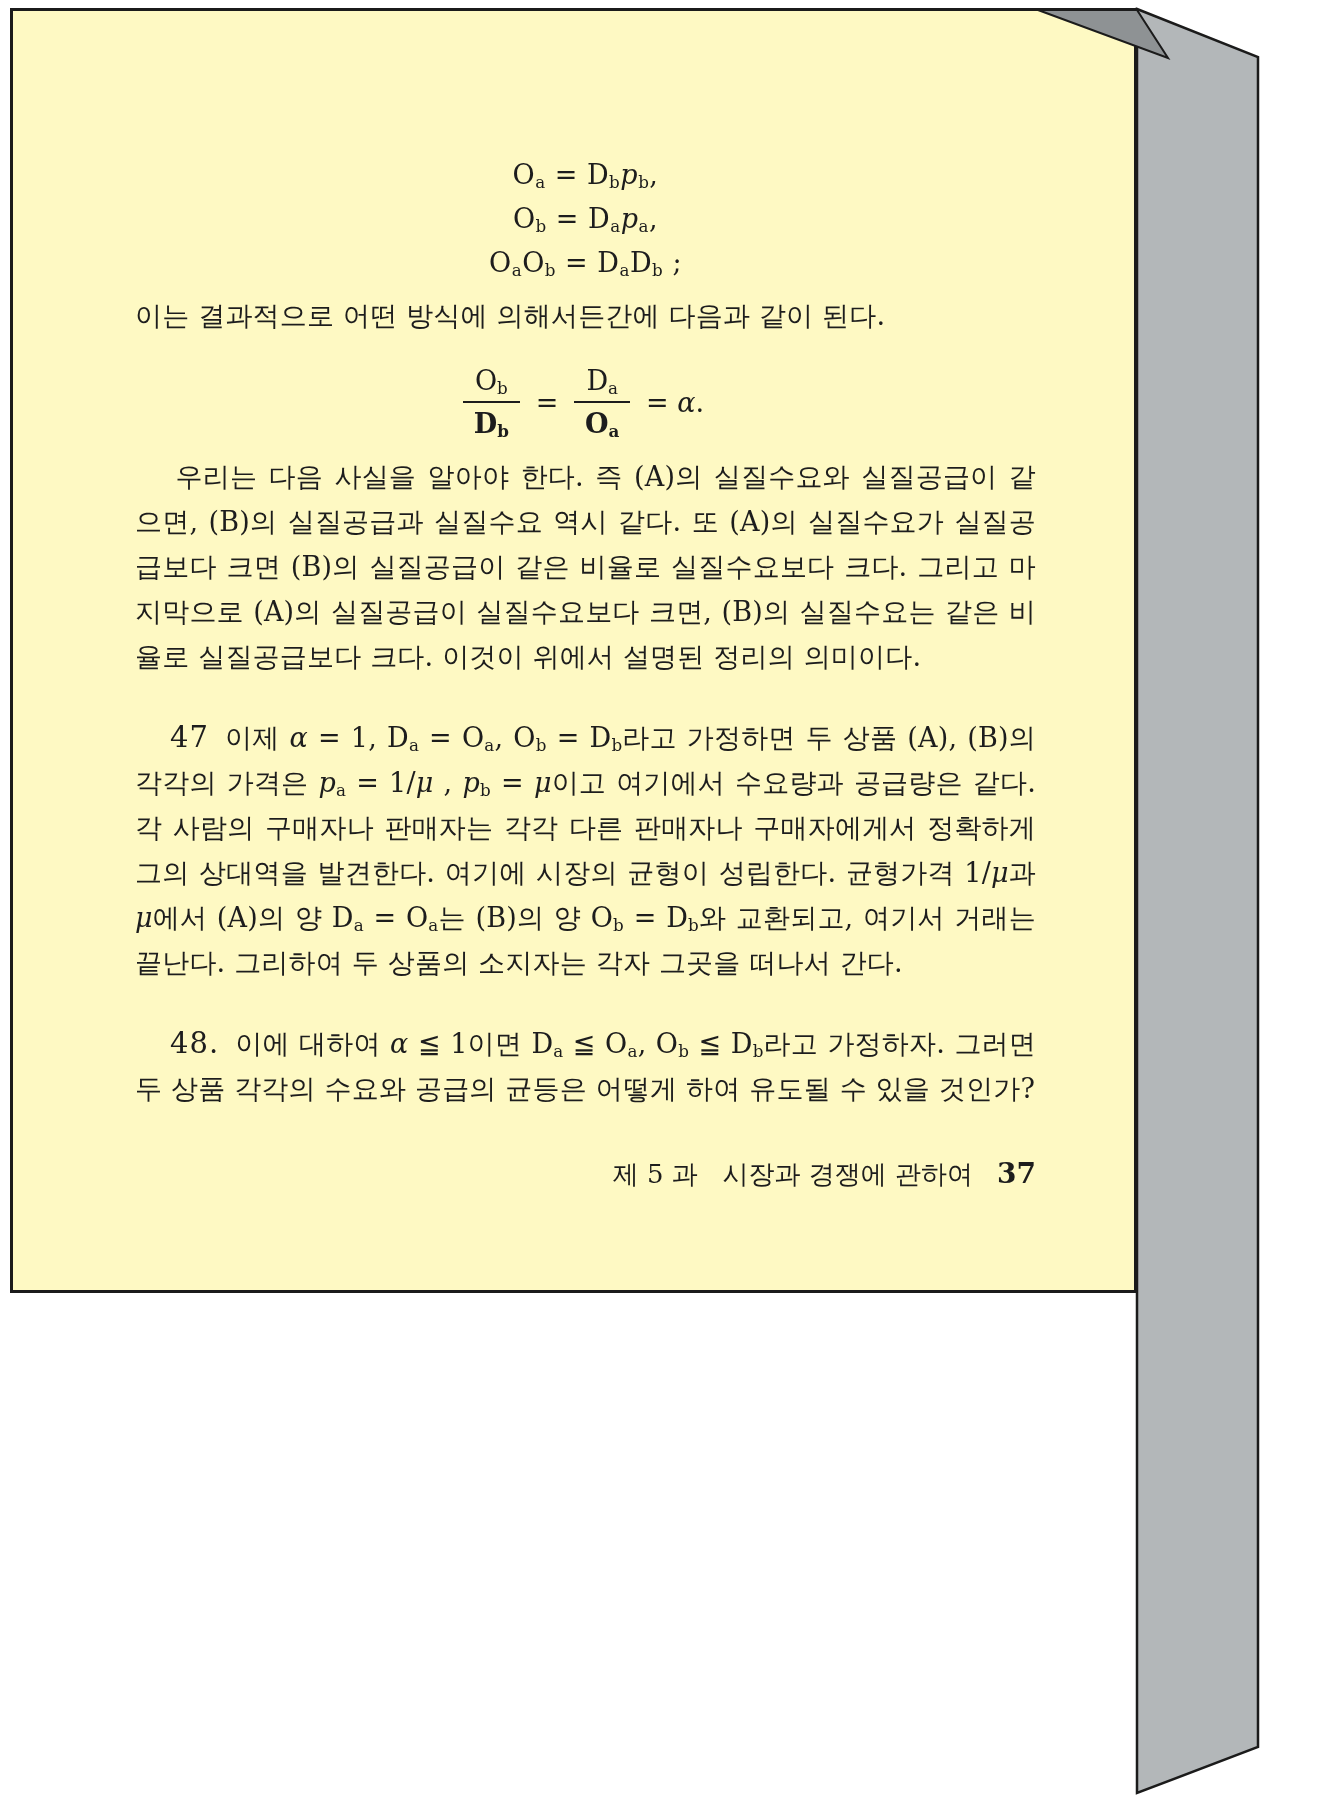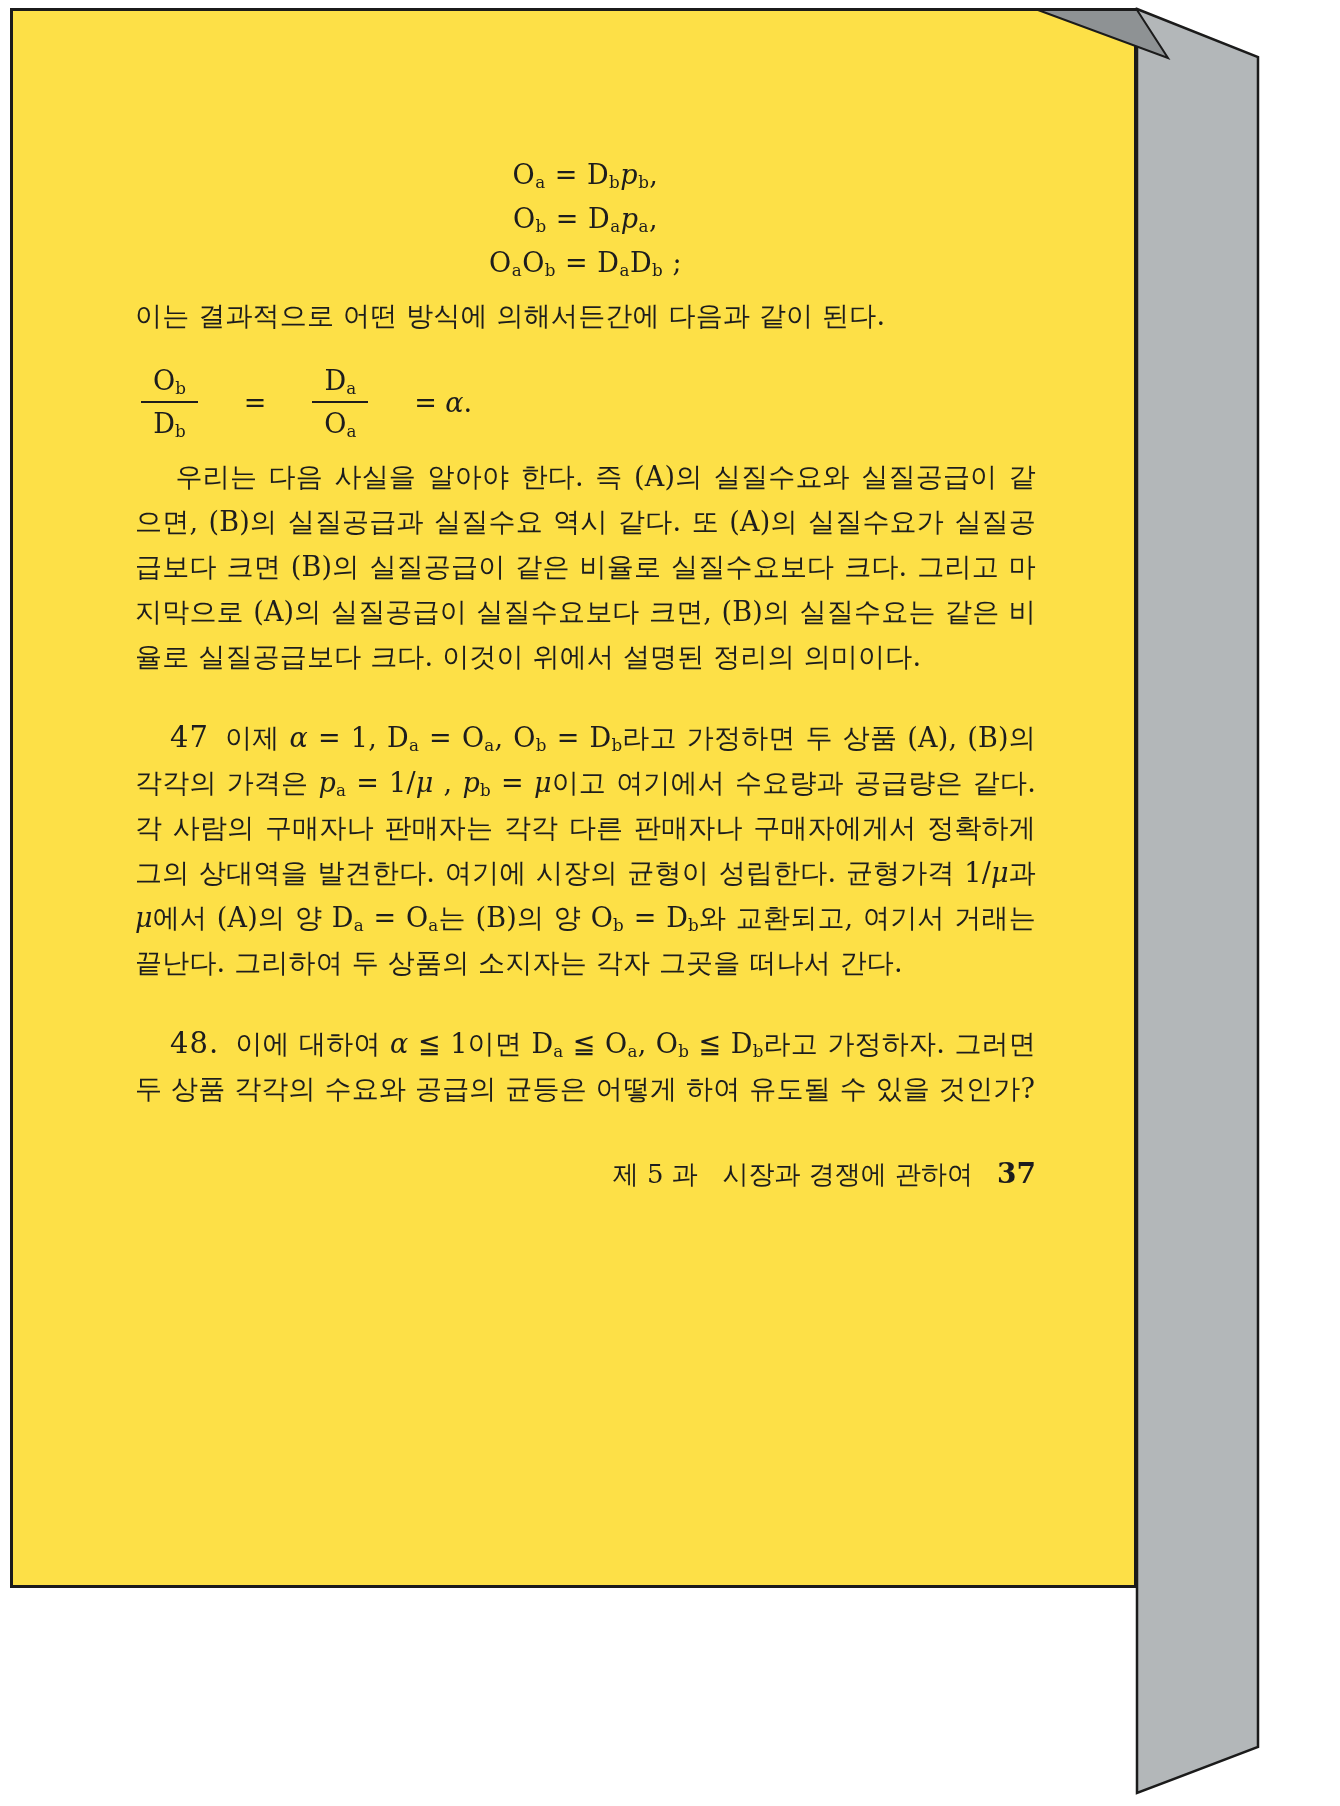--- a/index.html
+++ b/index.html
@@ -8,22 +8,22 @@
     background:#ffffff;
     font-family:"DejaVu Serif","Liberation Serif",serif;
     color:var(--text-color,#1d1d1d);
     position:relative;
     overflow:hidden;
   }
   .canvas { position:absolute; left:0; top:0; width:1340px; height:1806px; background:#ffffff; }
 
   .page {
     position:absolute; left:10px; top:8px;
-    width:1127px; height:1580px;
-    background:#fde047;
+    width:1127px; height:1285px;
+    background:#fef9c3;
     border:3px solid var(--border-black,#1b1b1b);
     padding:142px 98px 0 122px;
     overflow:hidden;
   }
 
   .edge-svg {
     position:absolute; left:0; top:0; width:1340px; height:1806px;
     pointer-events:none; z-index:5;
   }
   .edge-side { fill:var(--edge-gray,#b3b7b9); stroke:var(--border-black,#1b1b1b); stroke-width:2.5; }
@@ -40,27 +40,27 @@
 
   .para {
     font-size:27px; line-height:45px;
     text-align:justify;
     letter-spacing:0.2px;
   }
   .intro { margin-top:8px; text-indent:0; }
   .theorem { margin-top:6px; text-indent:1.5em; }
 
   .eq-frac {
-    display:flex; align-items:center;
+    display:flex; justify-content:center; align-items:center;
     margin:18px 0 0;
-    font-size:27px; height:92px;gap:30px;
+    font-size:27px; height:92px;
   }
   .frac { display:inline-flex; flex-direction:column; align-items:center; margin:0 6px; }
   .fnum { padding:0 12px 5px; border-bottom:2px solid var(--text-color,#1d1d1d); }
-  .fden { padding-top:5px; }
+  .fden { padding-top:5px;font-weight:bold; }
   .fop  { margin:0 10px; }
 
   .section-para { margin-top:36px; text-indent:1.3em; }
   .secnum { font-size:29px; margin-right:16px; letter-spacing:1px; }
   .subpara { margin-top:0; text-indent:1.3em; }
 
   .footer {
     margin-top:46px;
     text-align:right;
     font-size:26px;

